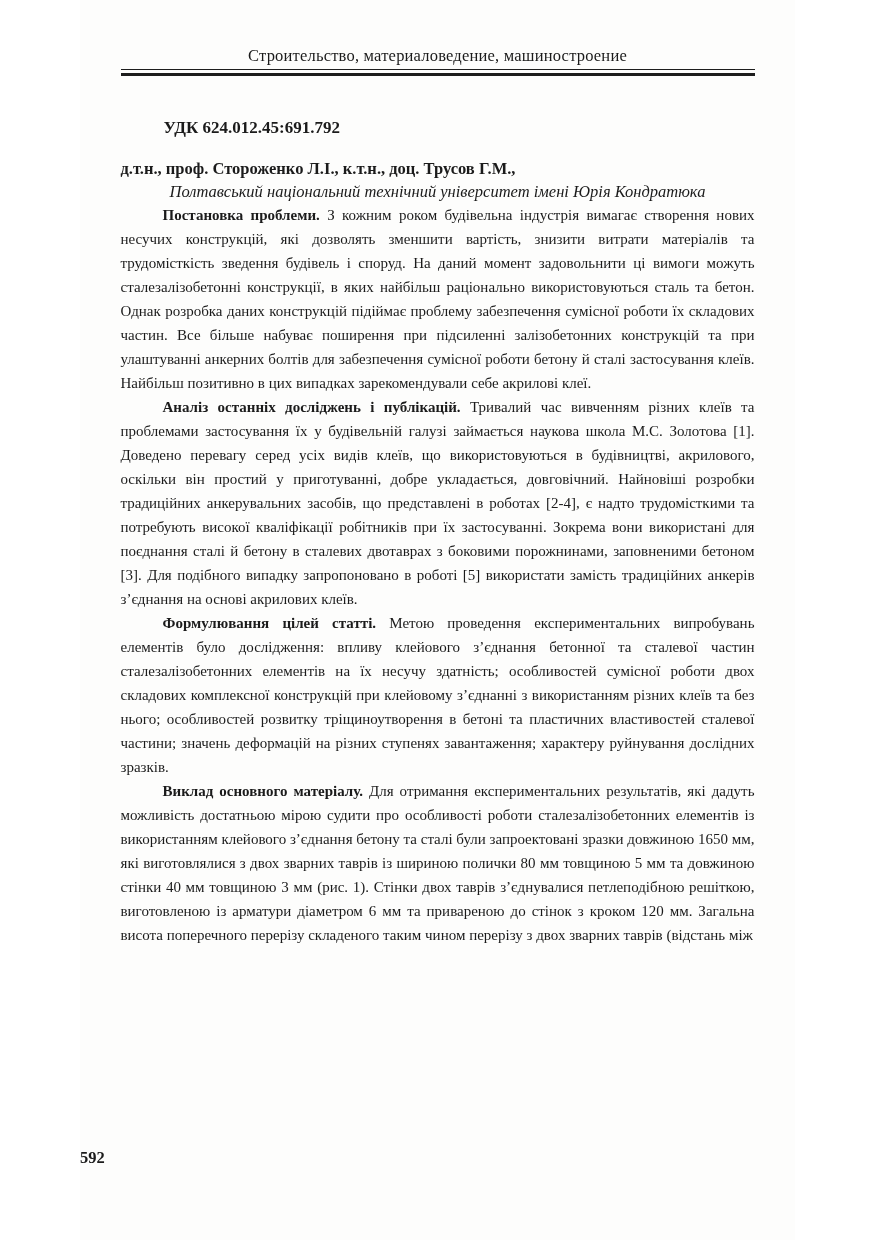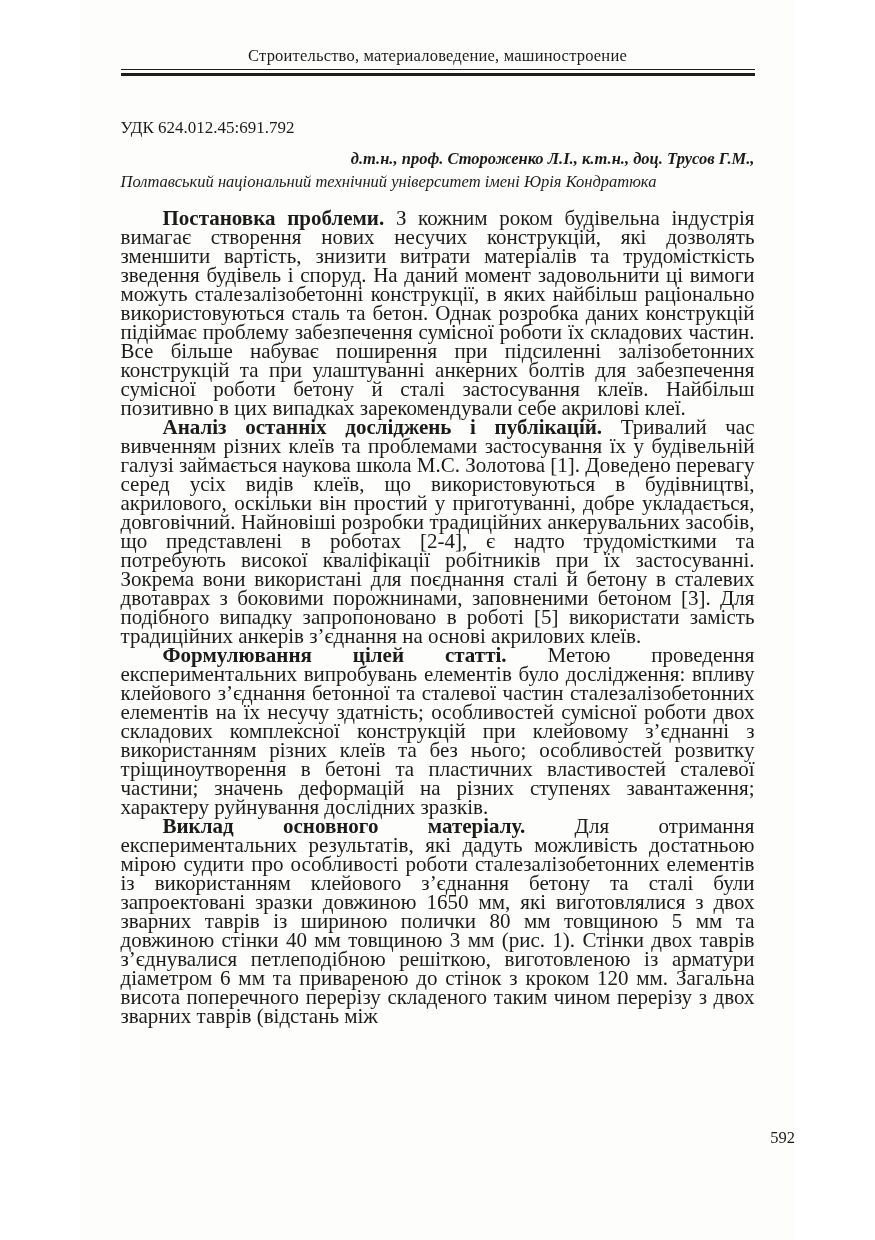--- a/index.html
+++ b/index.html
@@ -33,65 +33,65 @@
     border-top: 1.5px solid #1d1d1d;
     height: 0;
   }
   .rule-thick {
     border-top: 3px solid #1d1d1d;
     height: 0;
     margin-top: 3px;
   }
   .udc {
     margin-top: 40px;
-    font-weight: normal;
+    font-weight: bold;
     font-size: 17px;
     line-height: 24px;
+    margin-left: 43px;
   }
   .title {
     text-align: center;
     font-weight: bold;
     font-size: 17px;
     line-height: 24px;
     margin-top: 1px;
   }
   .authors {
-    margin-top: 8px;
-    text-align: right;
+    margin-top: 18px;
+    text-align: left;
     font-weight: bold;
-    font-style: italic;
     font-size: 16.5px;
     line-height: 22.5px;
   }
   .affiliation {
-    text-align: left;
+    text-align: center;
     font-style: italic;
     font-size: 16.5px;
     line-height: 22.5px;
   }
   .body-text {
-    margin-top: 16px;
-    font-size: 21px;
-    line-height: 19px;
+    font-size: 15px;
+    line-height: 24px;
     text-align: justify;
   }
   .body-text p {
     margin: 0;
     text-indent: 42px;
   }
   .lead {
     font-weight: bold;
   }
   .page-number {
     position: absolute;
     left: 0;
     right: 0;
-    bottom: 92px;
-    text-align: right;
+    bottom: 72px;
+    text-align: left;
     font-size: 16.5px;
+    font-weight: bold;
   }
 </style>
 </head>
 <body>
 
 <div class="page">
   <div class="content">
 
     <div class="running-head">Строительство, материаловедение, машиностроение</div>
     <div class="rule-thin"></div>

